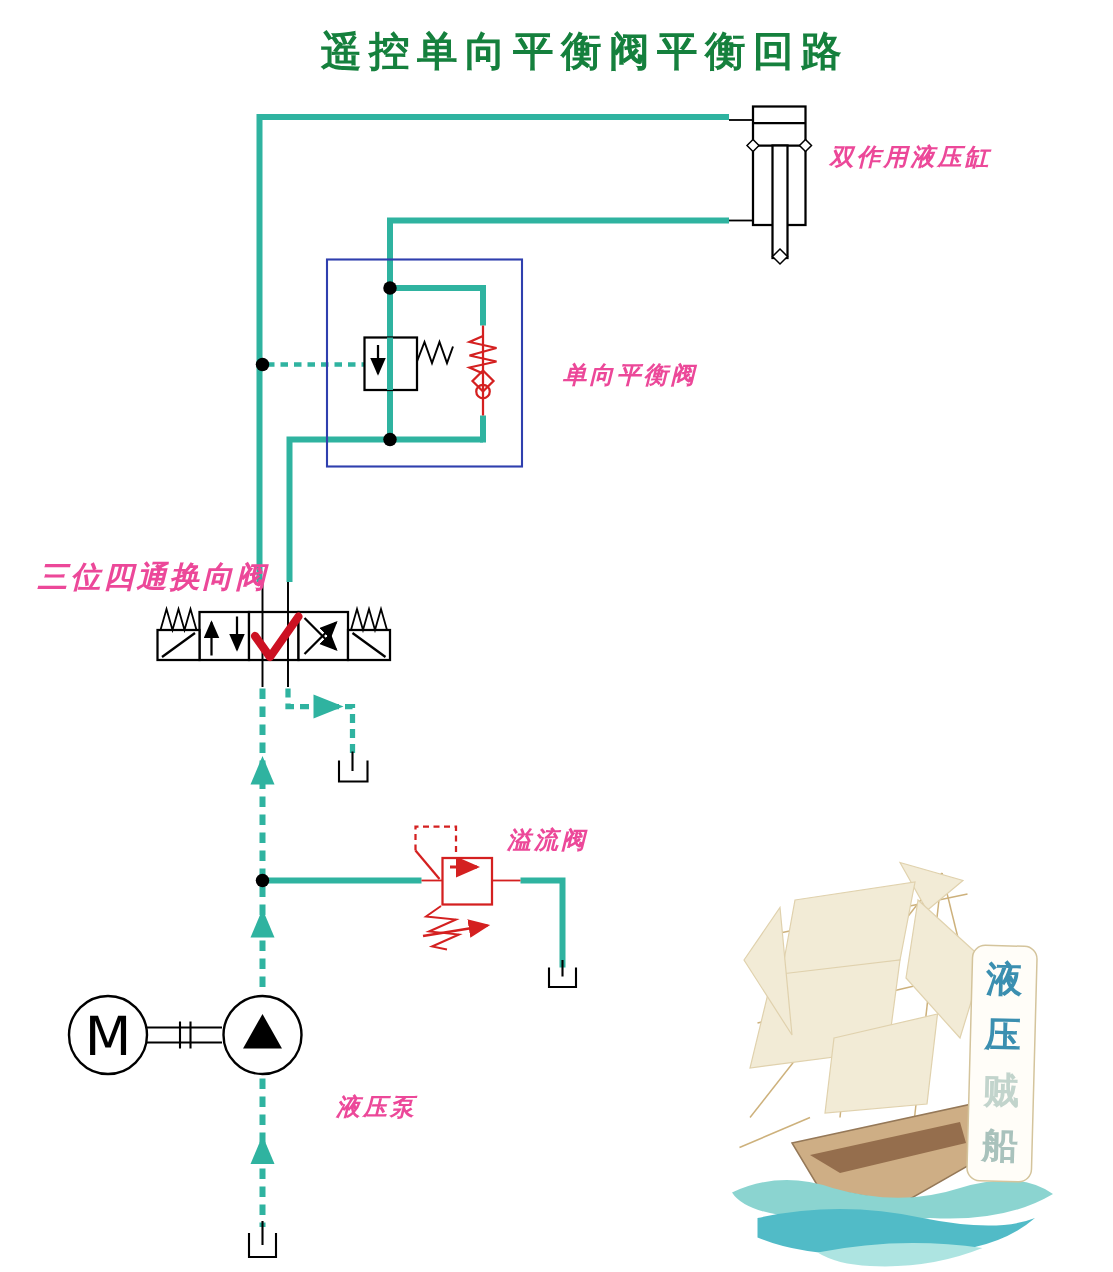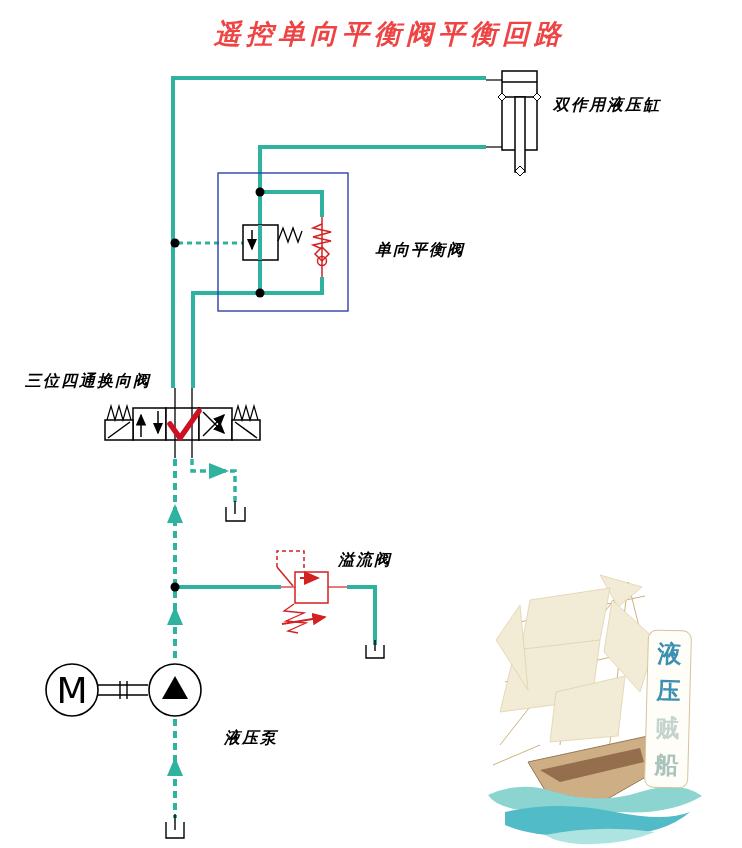--- a/index.html
+++ b/index.html
@@ -1,22 +1,22 @@
 <!DOCTYPE html>
 <html><head>
 <meta charset="utf-8">
 <style>
   html,body{margin:0;padding:0;background:#ffffff;}
   #stage{position:relative;width:742px;height:848px;background:#ffffff;overflow:hidden;
          font-family:"Liberation Sans",sans-serif;}
   #schematic{position:absolute;left:0;top:0;}
-  .lbl{position:absolute;font-weight:bold;font-style:italic;color:#000000;
+  .lbl{position:absolute;font-weight:bold;font-style:italic;color:#ec4899;
        font-size:15px;letter-spacing:2px;white-space:nowrap;}
   #title{position:absolute;left:190px;top:16px;width:400px;text-align:center;
-         font-size:27px;font-weight:bold;font-style:italic;color:#ef4444;
+         font-size:27px;font-weight:bold;color:#15803d;
          letter-spacing:5px;white-space:nowrap;}
   #plaque{position:absolute;left:646px;top:630px;width:44px;height:158px;
           border:1px solid #d4c49c;border-radius:9px;background:#fffdf8;
           display:flex;flex-direction:column;align-items:center;justify-content:space-around;
           transform:rotate(1.5deg);padding:4px 0;box-sizing:border-box;}
   #plaque span{font-size:24px;font-weight:bold;line-height:1;}
   .pc0,.pc1{color:#3b8fb0;}
   .pc2{color:#c2d4cc;}
   .pc3{color:#a9c2bc;}
 </style>
@@ -205,21 +205,21 @@
       </g>
     </g>
   </svg>
 
   <div id="title">遥控单向平衡阀平衡回路</div>
 
   <div class="lbl" style="left:553px;top:95px;font-size:16px;">双作用液压缸</div>
 
   <div class="lbl" style="left:375px;top:240px;font-size:16px;">单向平衡阀</div>
 
-  <div class="lbl" style="left:25px;top:371px;font-size:16px;">三位四通换向阀</div>
+  <div class="lbl" style="left:25px;top:371px;font-size:20px;">三位四通换向阀</div>
 
   <div class="lbl" style="left:338px;top:550px;font-size:16px;">溢流阀</div>
 
   <div class="lbl" style="left:224px;top:680px;font-size:16px;margin-top:48px;">液压泵</div>
 
   <div id="plaque">
     <span class="pc0">液</span>
     <span class="pc1">压</span>
     <span class="pc2">贼</span>
     <span class="pc3">船</span>

